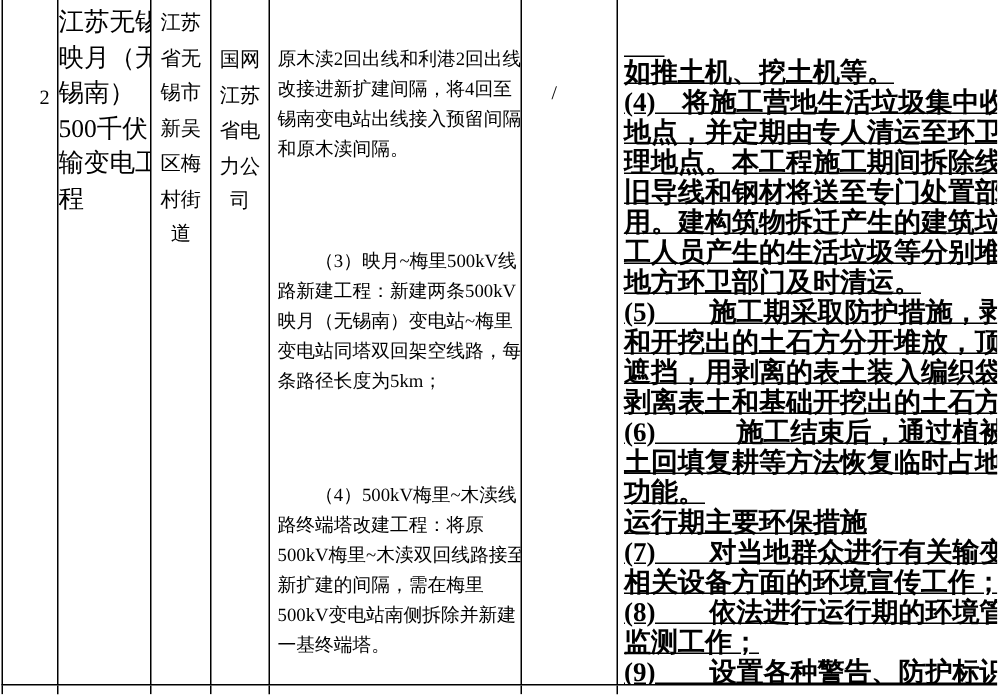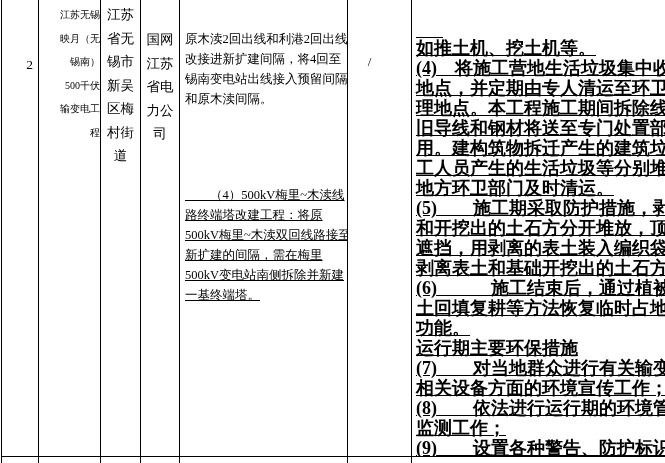--- a/index.html
+++ b/index.html
@@ -11,31 +11,31 @@
     display:flex;box-sizing:border-box;width:664px;margin-left:1px;
     border-left:1px solid #000;border-bottom:1px solid #000;
   }
   .trow.main{height:457px;}
   .trow.next{height:6px;border-bottom:none;}
   .cell{
     box-sizing:border-box;border-right:1px solid #000;overflow:hidden;
     white-space:pre;flex:none;
   }
   .c1{width:37px;font-size:13.5px;line-height:23.5px;text-align:right;padding:53px 5px 0 0;}
-  .c2{width:62px;font-size:10px;line-height:23.5px;text-align:right;padding-top:3px;}
+  .c2{width:62px;font-size:17px;line-height:23.5px;text-align:left;padding-top:3px;}
   .c3{width:40px;font-size:13.5px;line-height:23.5px;text-align:center;padding-top:3px;}
   .c4{width:39px;font-size:13.5px;line-height:23.5px;text-align:center;padding-top:28px;}
   .c5{width:168px;font-size:12.5px;line-height:20px;padding-left:5px;padding-right:2px;}
   .c6{width:64px;font-size:13px;line-height:20px;text-align:center;padding-top:52px;padding-right:20px;}
   .c7{flex:1 1 auto;border-right:none;font-size:18px;font-weight:bold;line-height:20px;padding-left:4px;text-decoration:underline;}
   .c7 .block{margin-top:-2px;white-space:pre;}
   .para{white-space:pre;}
   .para.pa{margin-top:-11px;font-family:Liberation Serif, serif;}
   .para.pb{margin-top:15px;}
-  .para.pc{margin-top:36px;text-decoration:underline;}
+  .para.pc{margin-top:16px;}
 </style>
 </head>
 <body>
 
 <div class="screen">
   <div class="trow main">
     <div class="cell c1">2</div>
     <div class="cell c2">江苏无锡
 映月（无
 锡南）
@@ -52,20 +52,25 @@
     <div class="cell c4">国网
 江苏
 省电
 力公
 司</div>
     <div class="cell c5">
       <div class="para pa">原木渎2回出线和利港2回出线
 改接进新扩建间隔，将4回至
 锡南变电站出线接入预留间隔
 和原木渎间隔。</div>
+      <div class="para pb">　　（3）映月~梅里500kV线
+路新建工程：新建两条500kV
+映月（无锡南）变电站~梅里
+变电站同塔双回架空线路，每
+条路径长度为5km；</div>
       <div class="para pc">　　（4）500kV梅里~木渎线
 路终端塔改建工程：将原
 500kV梅里~木渎双回线路接至
 新扩建的间隔，需在梅里
 500kV变电站南侧拆除并新建
 一基终端塔。</div>
       
     </div>
     <div class="cell c6">/</div>
     <div class="cell c7">

